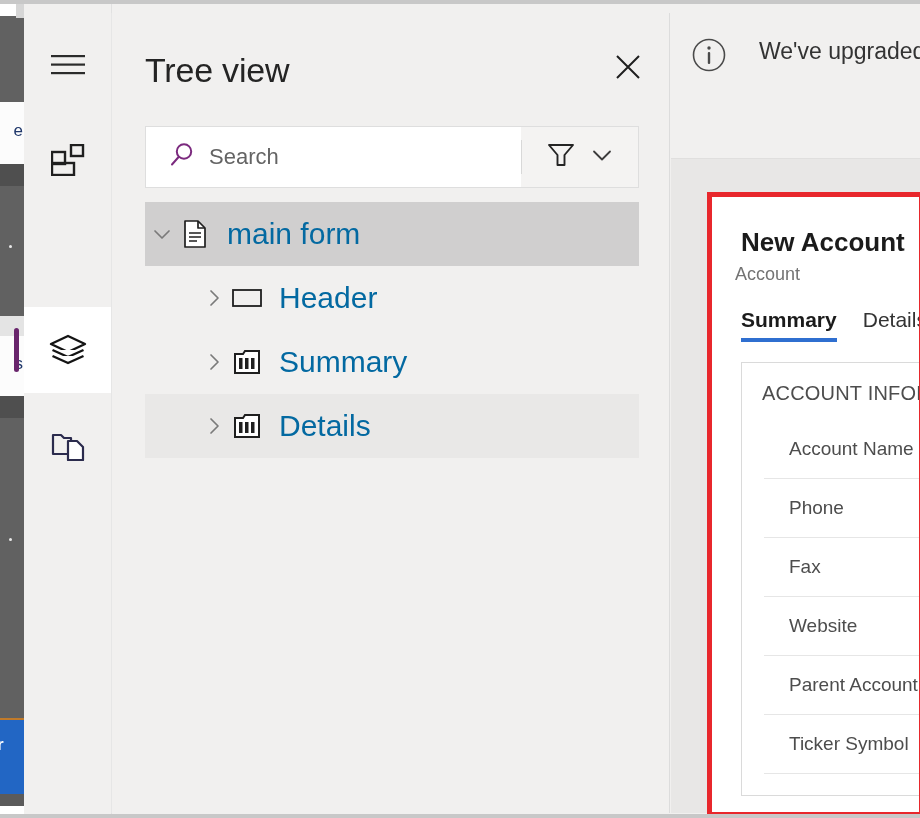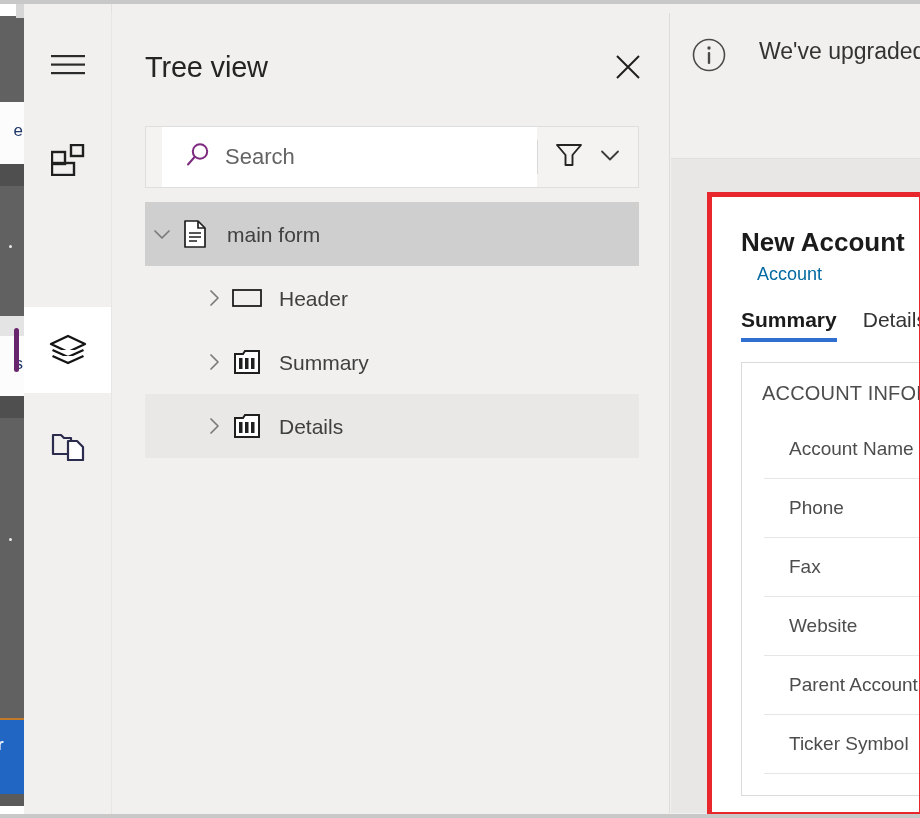--- a/index.html
+++ b/index.html
@@ -135,21 +135,21 @@
     box-sizing: border-box;
   }
   .tree-header {
     position: relative;
     height: 100px;
   }
   .tree-title {
     position: absolute;
     left: 33px;
     top: 40px;
-    font-size: 29px;
+    font-size: 34px;
     color: #242424;
     line-height: 1;
     letter-spacing: -0.2px;
   }
   .close-btn {
     position: absolute;
     right: 25px;
     top: 40px;
     width: 32px;
     height: 32px;
@@ -162,21 +162,20 @@
   .search-wrap {
     position: absolute;
     left: 33px;
     top: 113px;
     width: 494px;
     height: 62px;
     border: 1px solid #dedede;
     box-sizing: border-box;
     display: flex;
     background: #f4f3f2;
-    padding-left: 16px;
   }
   .search-box {
     flex: 0 0 375px;
     background: #ffffff;
     display: flex;
     align-items: center;
     padding-left: 23px;
     box-sizing: border-box;
     cursor: text;
   }
@@ -226,22 +225,22 @@
     cursor: pointer;
   }
   .tree-node-icon {
     width: 32px;
     flex: 0 0 32px;
     display: flex;
     align-items: center;
     justify-content: center;
   }
   .tree-label {
-    font-size: 21px;
-    color: #404040;
+    font-size: 30px;
+    color: #0369a1;
     margin-left: 16px;
     line-height: 1;
     white-space: nowrap;
   }
   .indent-1 { padding-left: 0px; }
   .indent-2 { padding-left: 52px; }
 
   
   .right-region {
     position: absolute;
@@ -294,24 +293,24 @@
     left: 29px;
     top: 32px;
     font-size: 26px;
     font-weight: 700;
     color: #1b1b1b;
     line-height: 1;
     white-space: nowrap;
   }
   .form-subtitle {
     position: absolute;
-    left: 45px;
+    left: 23px;
     top: 68px;
     font-size: 18px;
-    color: #0369a1;
+    color: #737373;
     line-height: 1;
   }
   .form-tabs {
     position: absolute;
     left: 29px;
     top: 112px;
     display: flex;
     gap: 26px;
   }
   .form-tab {

